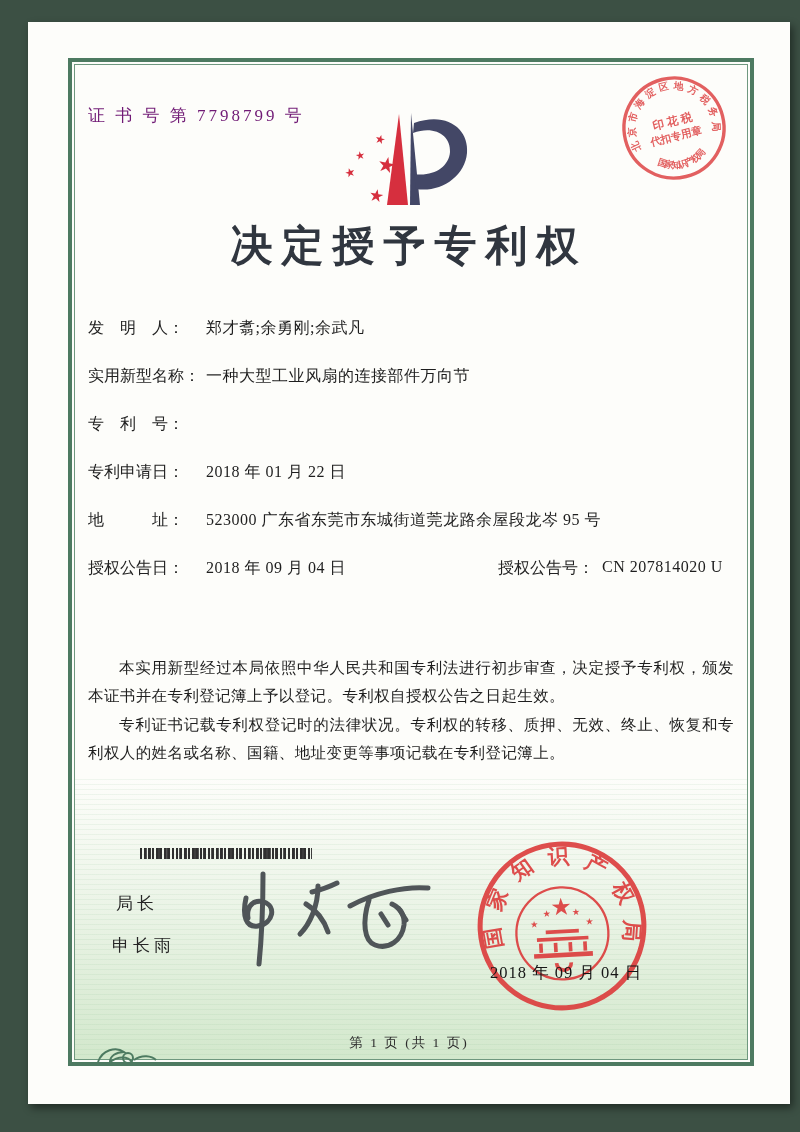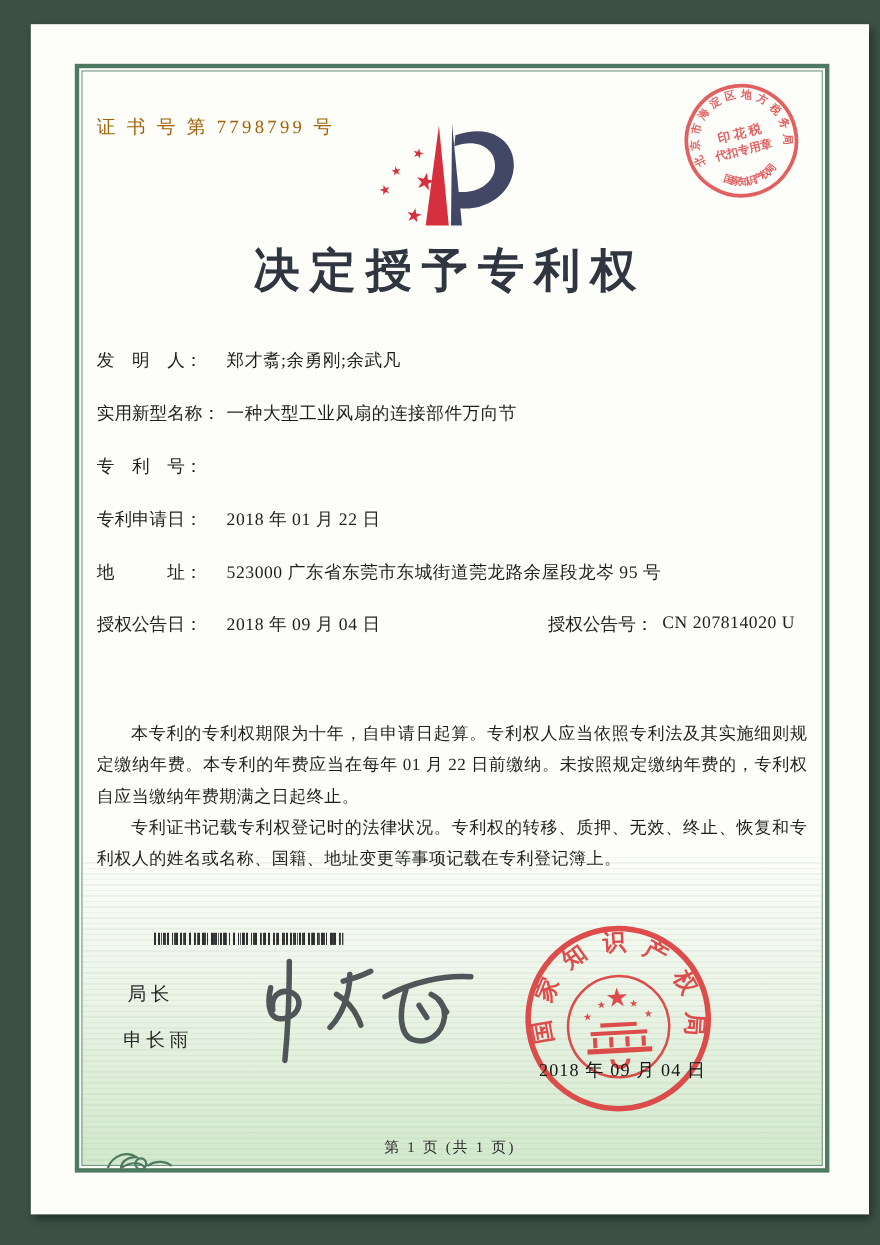--- a/index.html
+++ b/index.html
@@ -23,21 +23,21 @@
     border:1px solid #6f987f;
   }
   .tint{
     position:absolute;left:46px;right:42px;top:756px;bottom:44px;z-index:0;
     background:
       repeating-linear-gradient(0deg, rgba(120,180,130,.10) 0 1px, rgba(255,255,255,0) 1px 5px),
       linear-gradient(to bottom, rgba(214,233,208,0) 0%, rgba(214,233,208,.45) 45%, rgba(203,228,196,.85) 100%);
   }
   .cert-no{
     position:absolute;left:60px;top:82px;z-index:2;
-    font-size:17px;letter-spacing:3px;color:#a16207;
+    font-size:17px;letter-spacing:3px;color:#701a75;
   }
   .logo{position:absolute;left:300px;top:86px;z-index:2;}
   .tax-stamp{
     position:absolute;left:588px;top:48px;width:116px;height:116px;z-index:3;
     transform:rotate(-14deg);opacity:.92;
   }
   .title{
     position:absolute;left:0;top:196px;width:100%;text-align:center;z-index:2;
     font-size:42px;font-weight:700;letter-spacing:9px;color:#30363f;margin:0;
   }
@@ -148,21 +148,21 @@
       <span class="flabel">授权公告日：</span>
       <span class="fvalue" style="flex:0 0 auto">2018 年 09 月 04 日</span>
       <span class="grant-pair2">
         <span class="flabel">授权公告号：</span>
         <span class="fvalue">CN 207814020 U</span>
       </span>
     </div>
   </div>
 
   <div class="paras">
-    <p>本专利的专利权期限为十年，自申请日起算。专利权人应当依照专利法及其实施细则规定缴纳年费。本专利的年费应当在每年 01 月 22 日前缴纳。未按照规定缴纳年费的，专利权自应当缴纳年费期满之日起终止。</p>
+    <p>本实用新型经过本局依照中华人民共和国专利法进行初步审查，决定授予专利权，颁发本证书并在专利登记簿上予以登记。专利权自授权公告之日起生效。</p>
     <p>专利证书记载专利权登记时的法律状况。专利权的转移、质押、无效、终止、恢复和专利权人的姓名或名称、国籍、地址变更等事项记载在专利登记簿上。</p>
   </div>
 
   <div class="barcode"></div>
 
   <div class="director-title">局长</div>
   <div class="director-name">申长雨</div>
 
   <svg class="signature" width="230" height="110" viewBox="0 0 230 110">
     <g fill="none" stroke="#43484d" stroke-width="5" stroke-linecap="round" opacity=".92">

